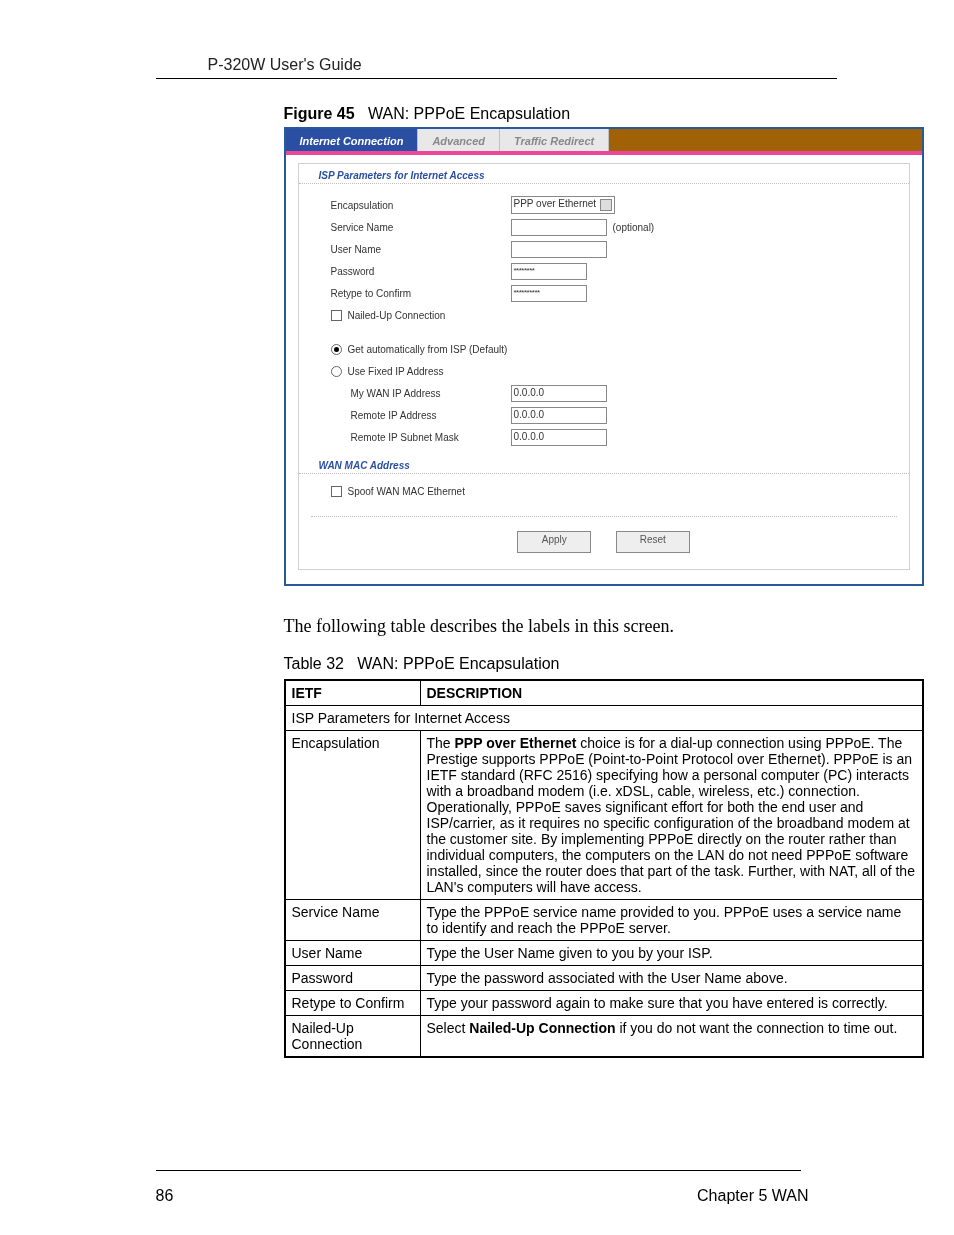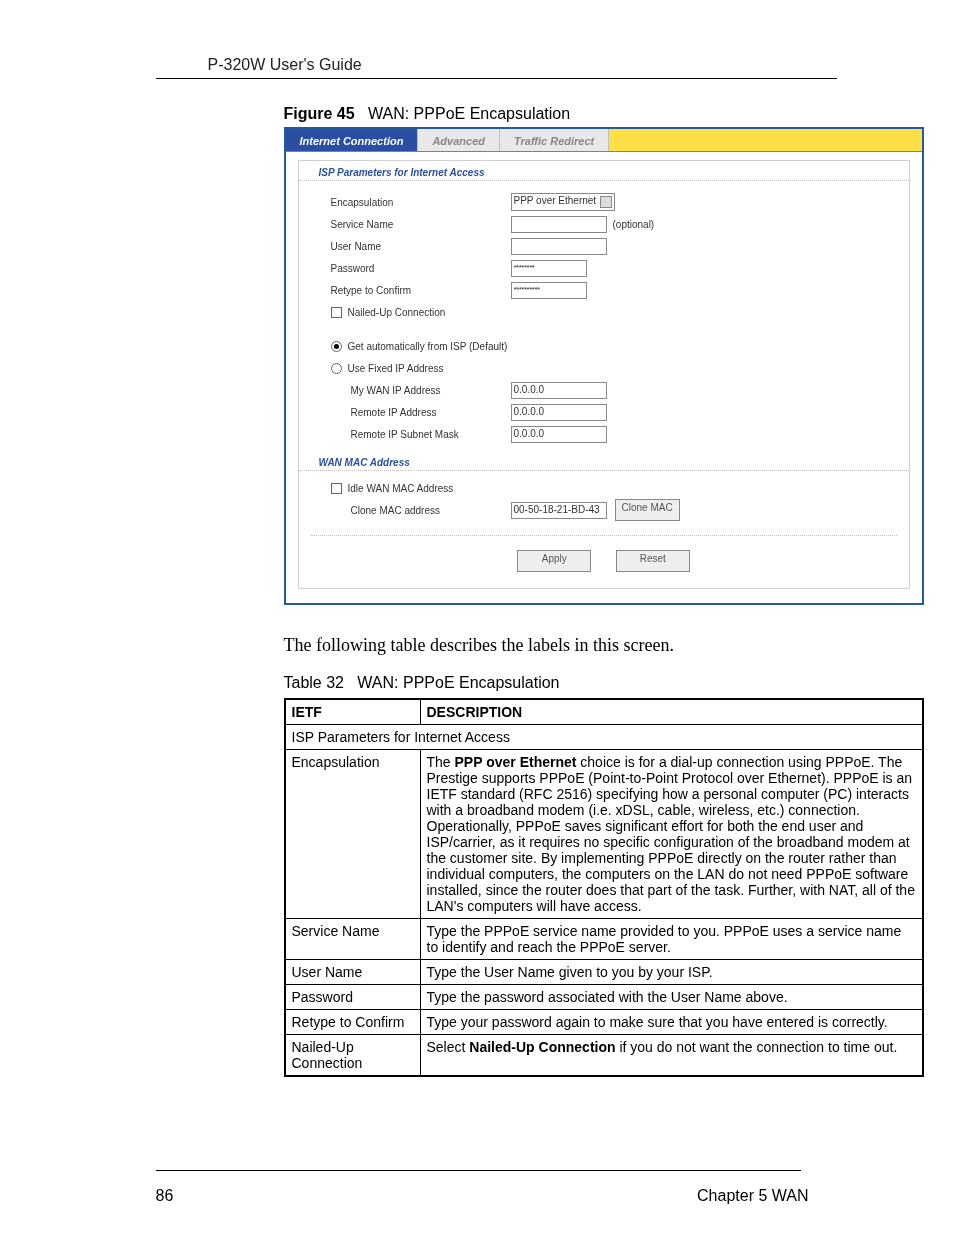--- a/index.html
+++ b/index.html
@@ -38,22 +38,22 @@
   .screenshot-box {
     width: 640px;
     margin-left: 128px;
     border: 2px solid #285a9a;
     box-sizing: border-box;
     font-family: Verdana, Arial, sans-serif;
     color: #333;
   }
   .tabs {
     display: flex;
-    background: #fde047;
-    border-bottom: 1px solid #ec4899;
+    background: #a16207;
+    border-bottom: 4px solid #ec4899;
   }
   .tab {
     padding: 6px 14px 4px 14px;
     font-size: 11px;
     color: #888;
     background: #e8e8e8;
     border-right: 1px solid #c0c0c0;
     font-weight: bold;
     font-style: italic;
   }
@@ -294,27 +294,21 @@
           <div class="row">
             <span class="sub-lbl">Remote IP Subnet Mask</span>
             <span class="txt">0.0.0.0</span>
           </div>
         </div>
 
         <div class="section-header">WAN MAC Address</div>
         <div class="form-area" style="padding-top:6px">
           <div class="row">
             <span class="cb"></span>
-            <span>Idle WAN MAC Address</span>
-          </div>
-          <div class="row">
-            <span class="sub-lbl">Clone MAC address</span>
-            <span class="txt">00-50-18-21-BD-43</span>
-            <span style="width:8px;display:inline-block"></span>
-            <span class="btn small">Clone MAC</span>
+            <span>Spoof WAN MAC Ethernet</span>
           </div>
         </div>
 
         <div class="button-row">
           <span class="btn">Apply</span>
           <span class="btn">Reset</span>
         </div>
       </div>
     </div>
   </div>

